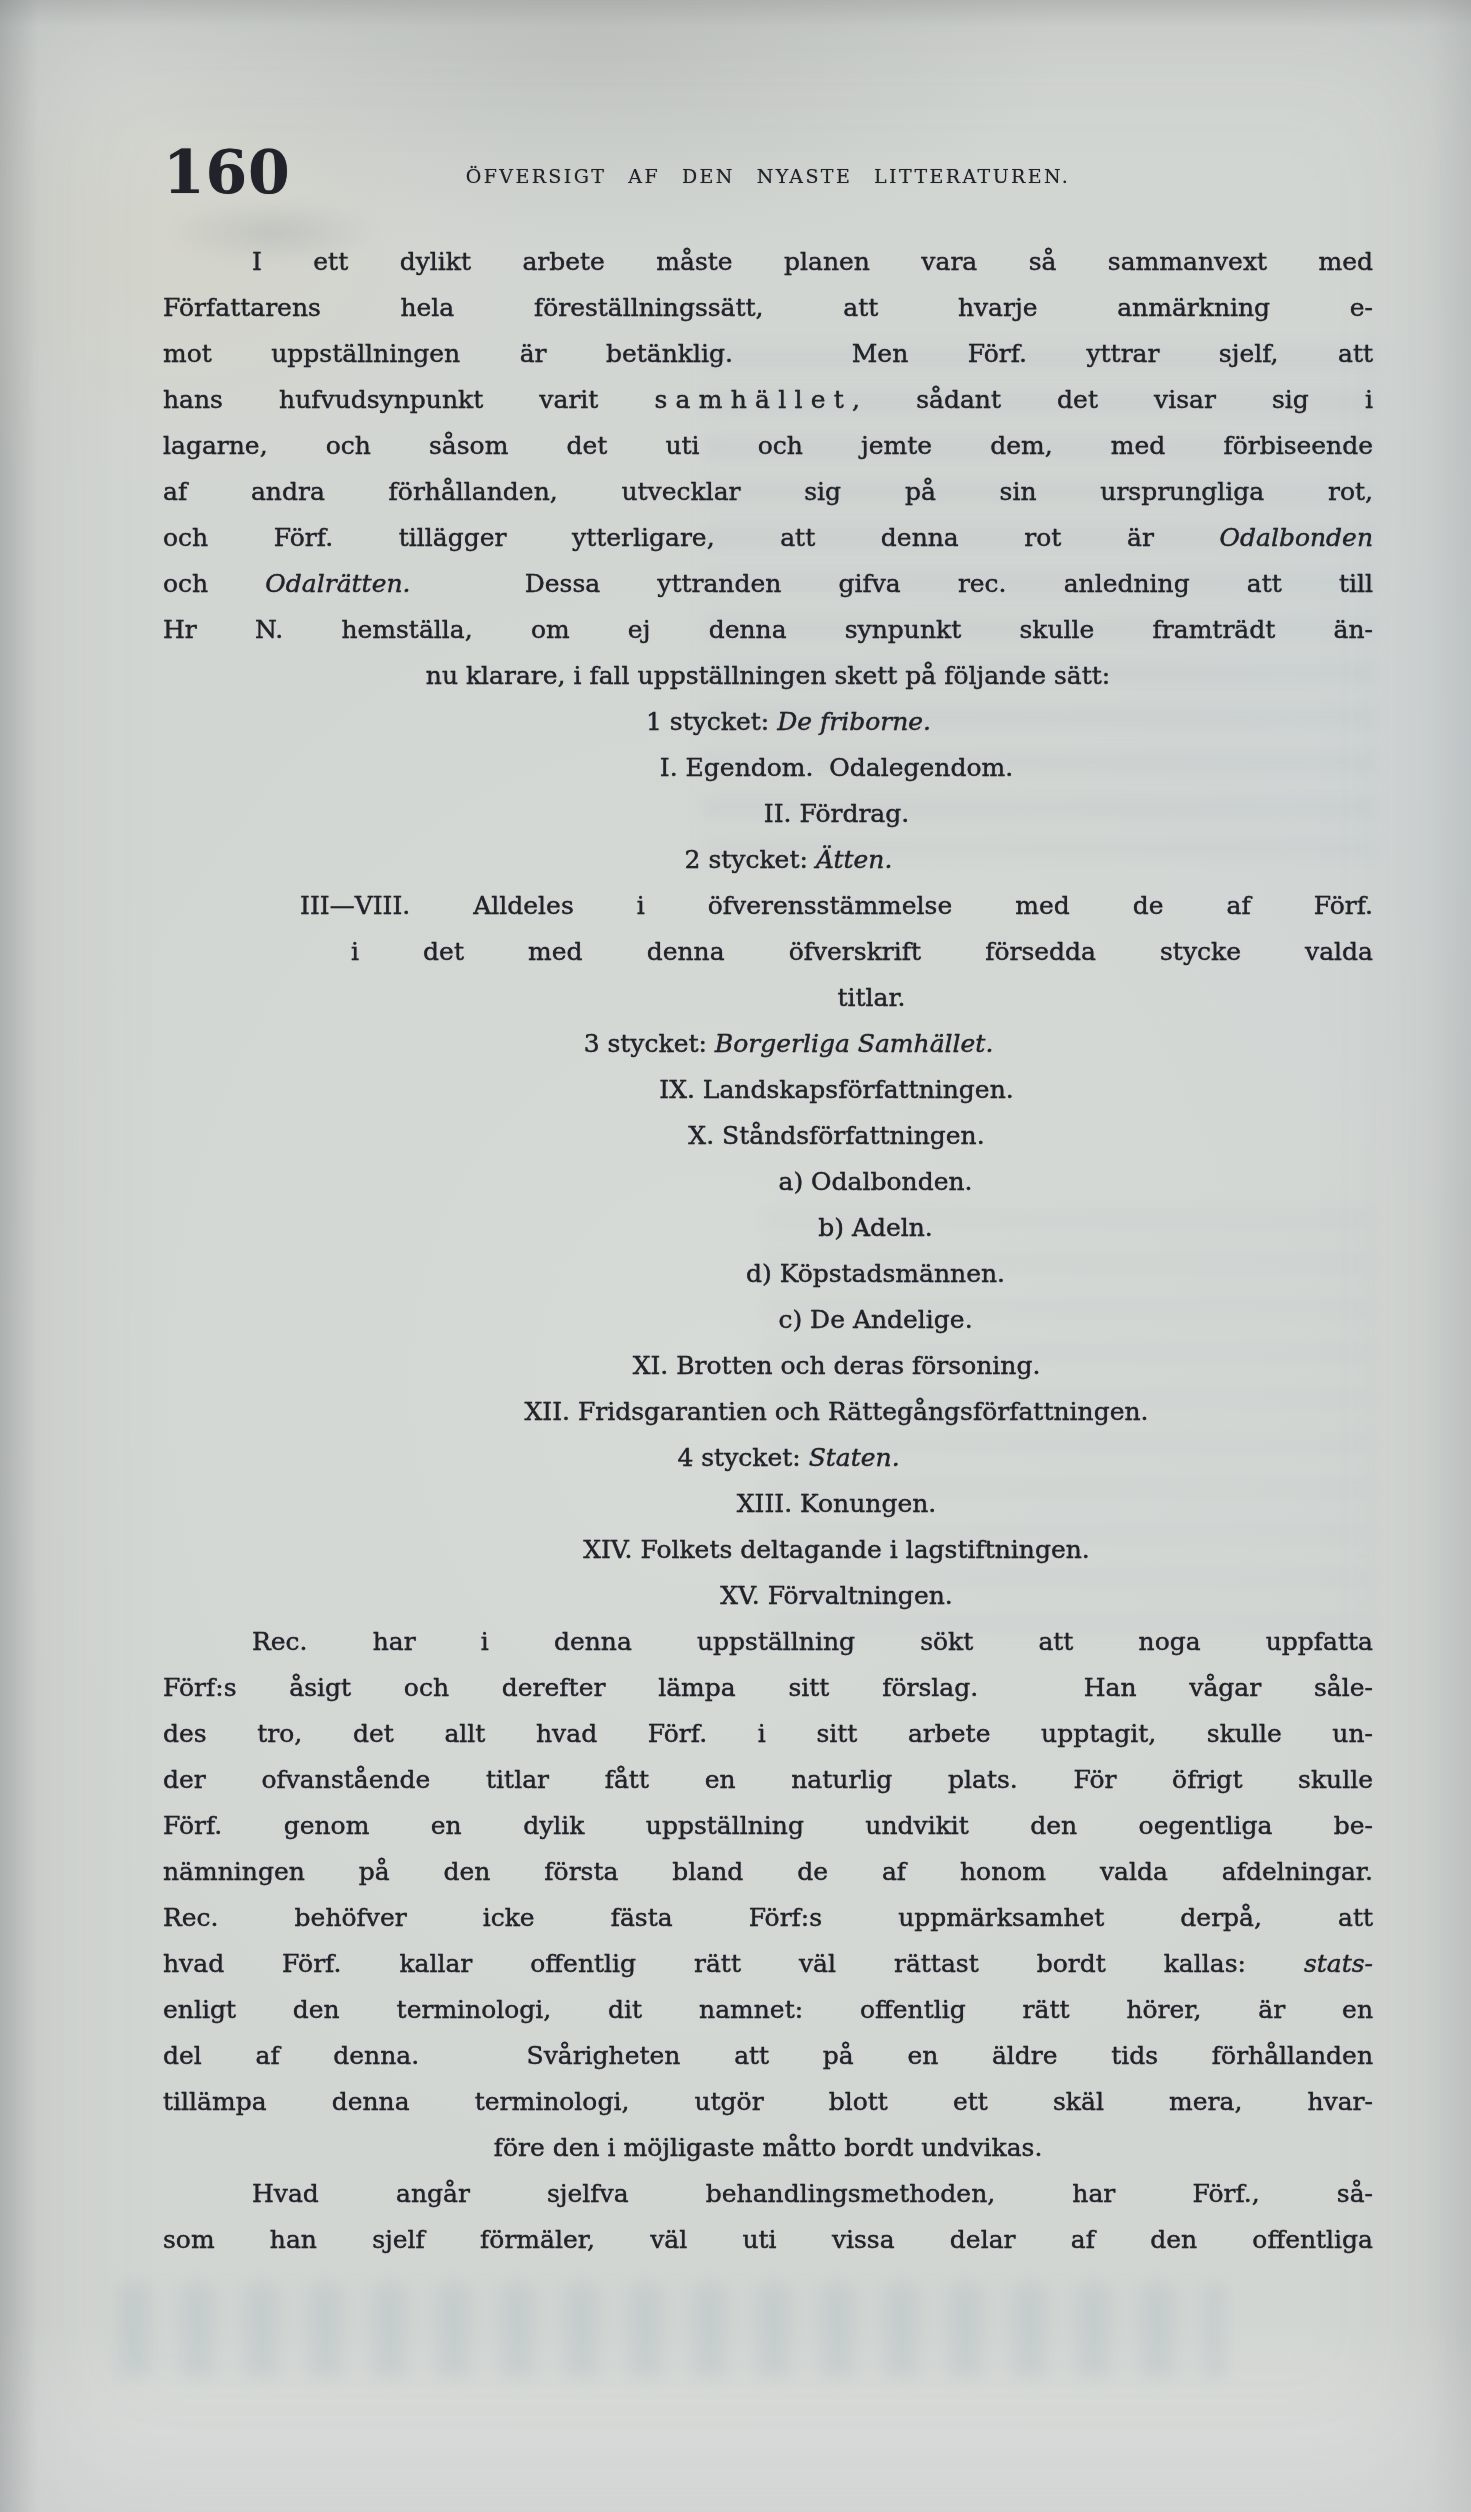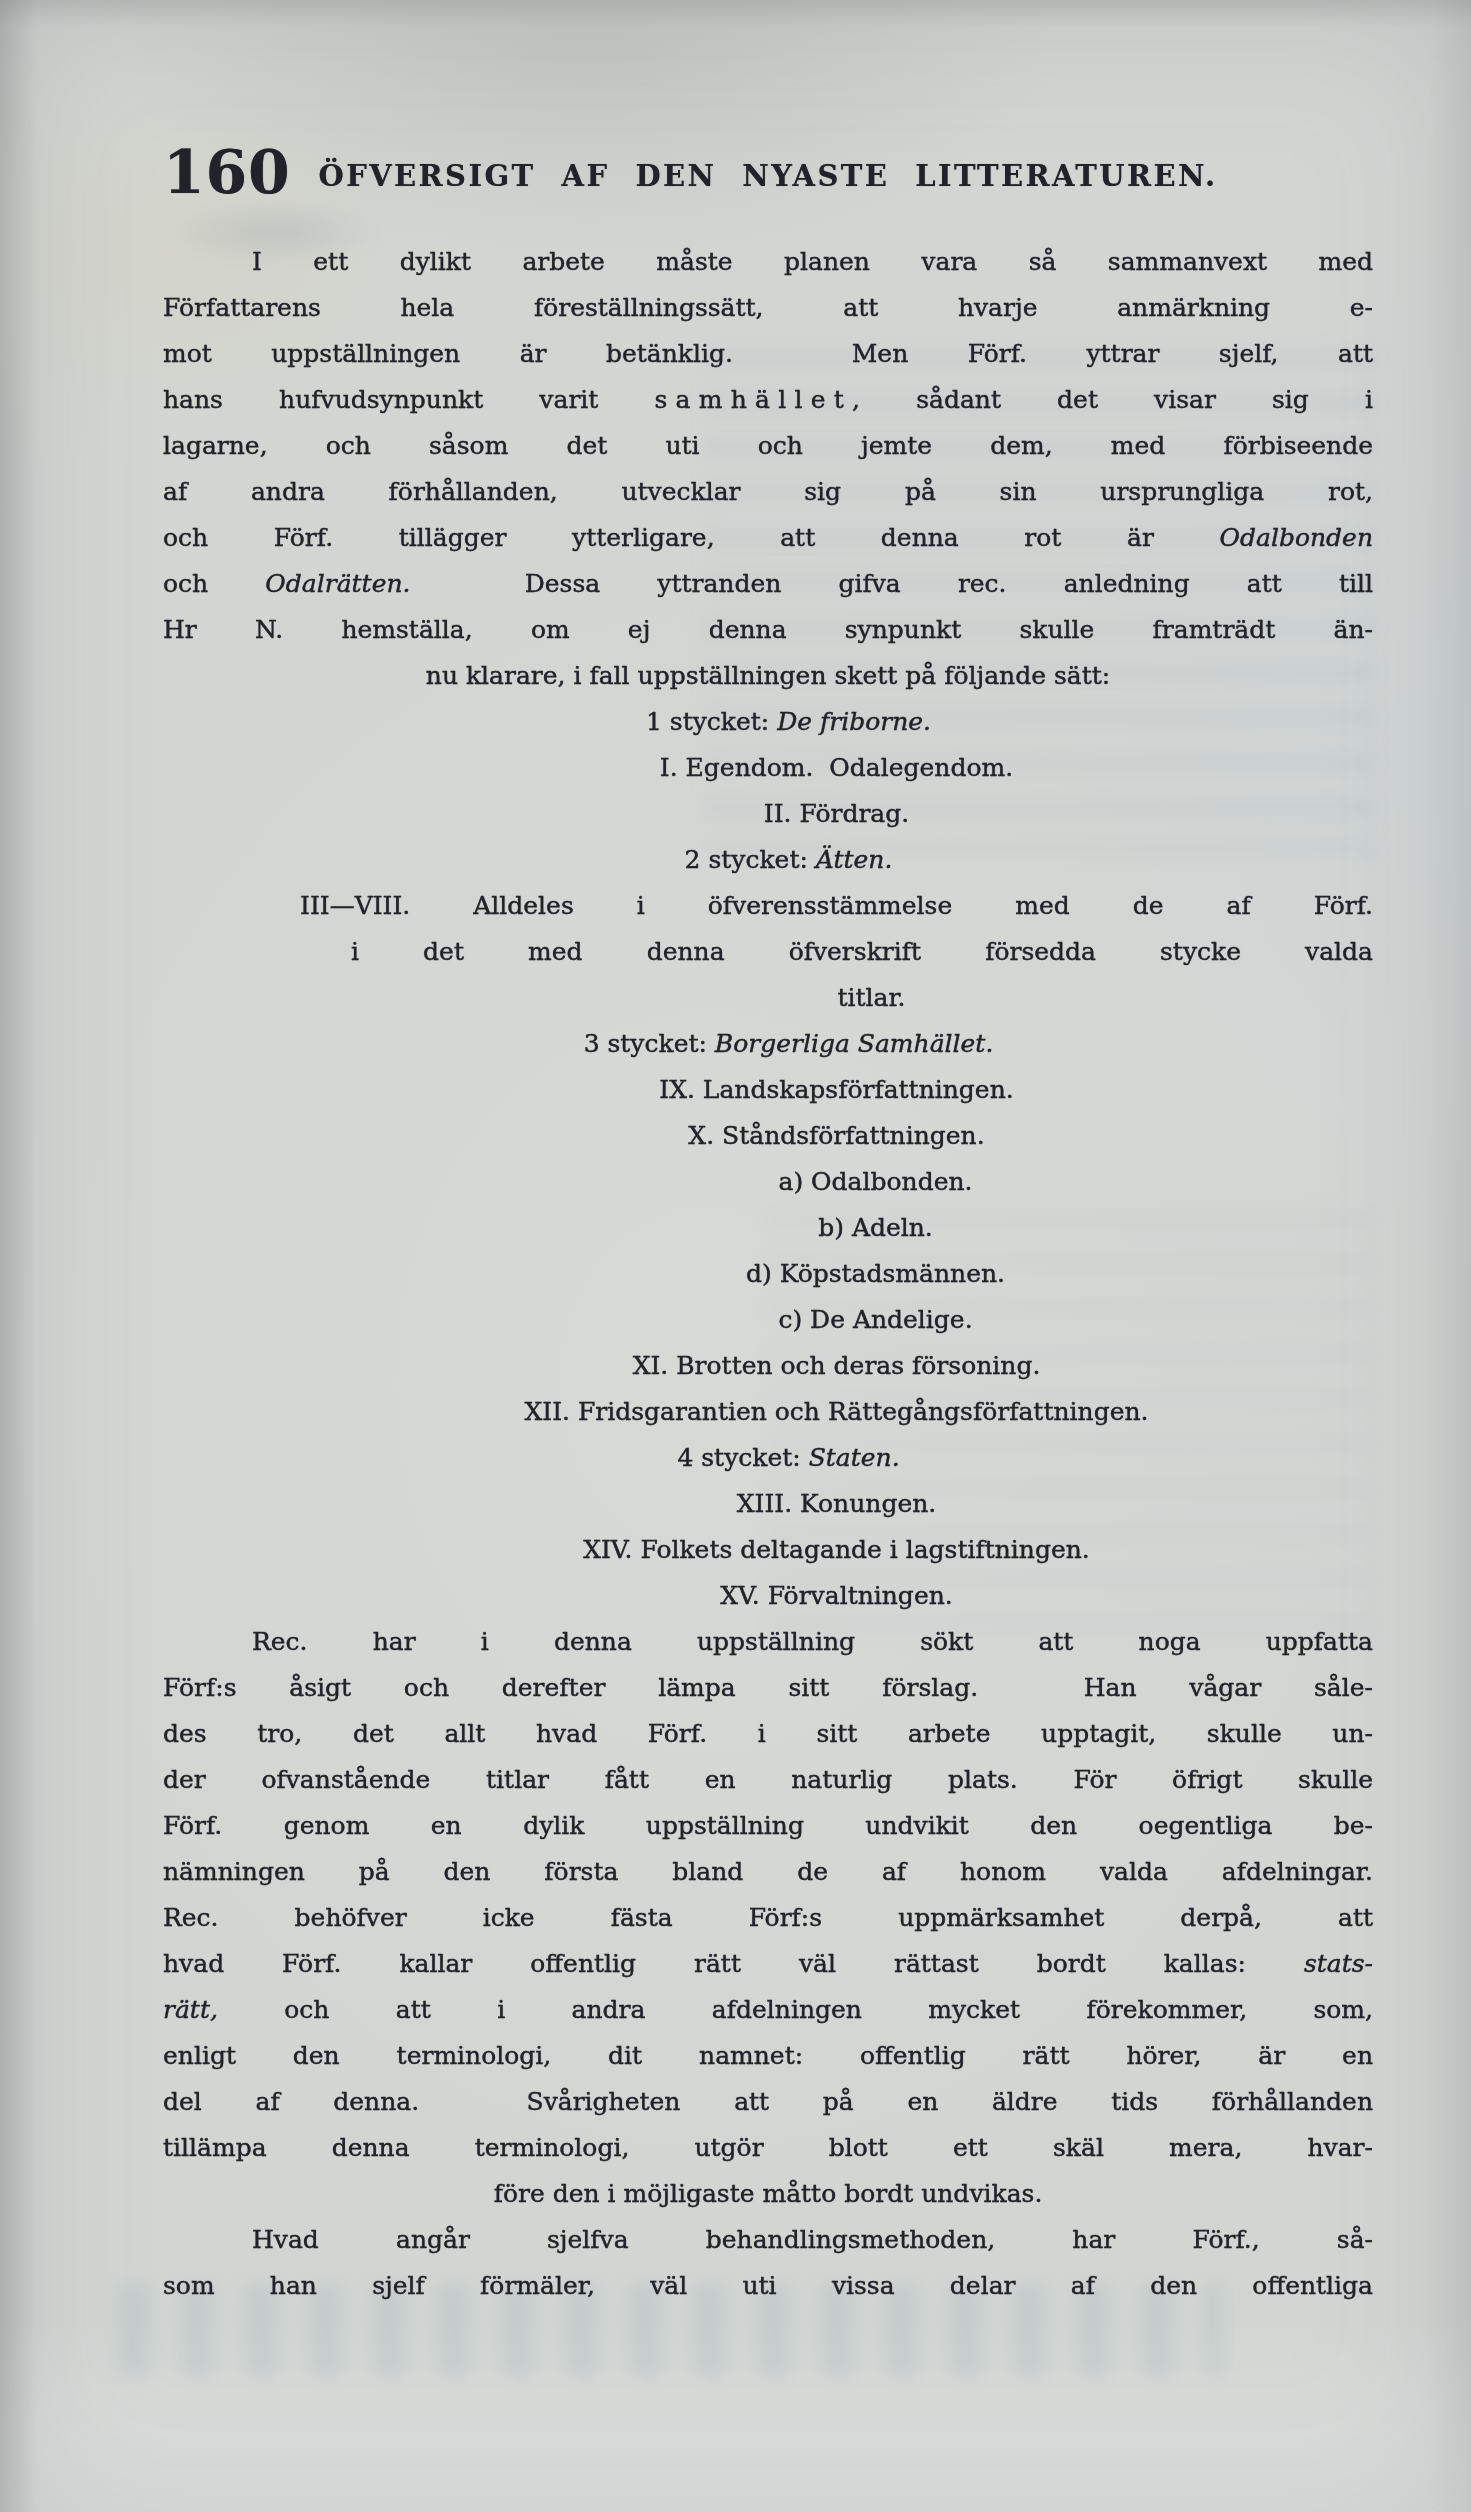--- a/index.html
+++ b/index.html
@@ -26,21 +26,21 @@
   }
   
   .header{position:absolute;left:163px;top:148px;width:1210px;height:60px;}
   .pagenum{
     position:absolute;left:0;top:0;
     font-size:60px;font-weight:bold;letter-spacing:0.8px;line-height:48px;
     text-shadow:0 0 0.8px rgba(25,25,30,.6);
   }
   .runtitle{
     display:block;text-align:center;
-    font-size:29px;font-weight:bold;
+    font-size:19px;font-weight:normal;
     letter-spacing:2.4px;word-spacing:13.5px;
     padding-top:11px;line-height:35px;
     text-shadow:0 0 0.8px rgba(25,25,30,.55);
   }
   
   .textblock{
     position:absolute;left:163px;top:239px;width:1210px;
     font-size:25px;line-height:46px;
     text-shadow:0 0 1px rgba(28,28,34,.55);
     -webkit-text-stroke:0.3px #26272e;
@@ -125,21 +125,20 @@
       <div class="line i3"><span>XIV. Folkets deltagande i lagstiftningen.</span></div>
       <div class="line i3"><span>XV. Förvaltningen.</span></div>
       <div class="line i1 j"><span>Rec. har i denna uppställning sökt att noga uppfatta</span></div>
       <div class="line  j"><span>Förf:s åsigt och derefter lämpa sitt förslag.&nbsp; Han vågar såle-</span></div>
       <div class="line  j"><span>des tro, det allt hvad Förf. i sitt arbete upptagit, skulle un-</span></div>
       <div class="line  j"><span>der ofvanstående titlar fått en naturlig plats. För öfrigt skulle</span></div>
       <div class="line  j"><span>Förf. genom en dylik uppställning undvikit den oegentliga be-</span></div>
       <div class="line  j"><span>nämningen på den första bland de af honom valda afdelningar.</span></div>
       <div class="line  j"><span>Rec. behöfver icke fästa Förf:s uppmärksamhet derpå, att</span></div>
       <div class="line  j"><span>hvad Förf. kallar offentlig rätt väl rättast bordt kallas: </span><span class="it">stats-</span></div>
-      <div class="line  j"><span class="it">rätt,</span><span> och att i andra afdelningen mycket förekommer, som,</span></div>
       <div class="line  j"><span>enligt den terminologi, dit namnet: offentlig rätt hörer, är en</span></div>
       <div class="line  j"><span>del af denna.&nbsp; Svårigheten att på en äldre tids förhållanden</span></div>
       <div class="line  j"><span>tillämpa denna terminologi, utgör blott ett skäl mera, hvar-</span></div>
       <div class="line"><span>före den i möjligaste måtto bordt undvikas.</span></div>
       <div class="line i1 j"><span>Hvad angår sjelfva behandlingsmethoden, har Förf., så-</span></div>
       <div class="line  j"><span>som han sjelf förmäler, väl uti vissa delar af den offentliga</span></div>
     </div>
 
 </div>
 

